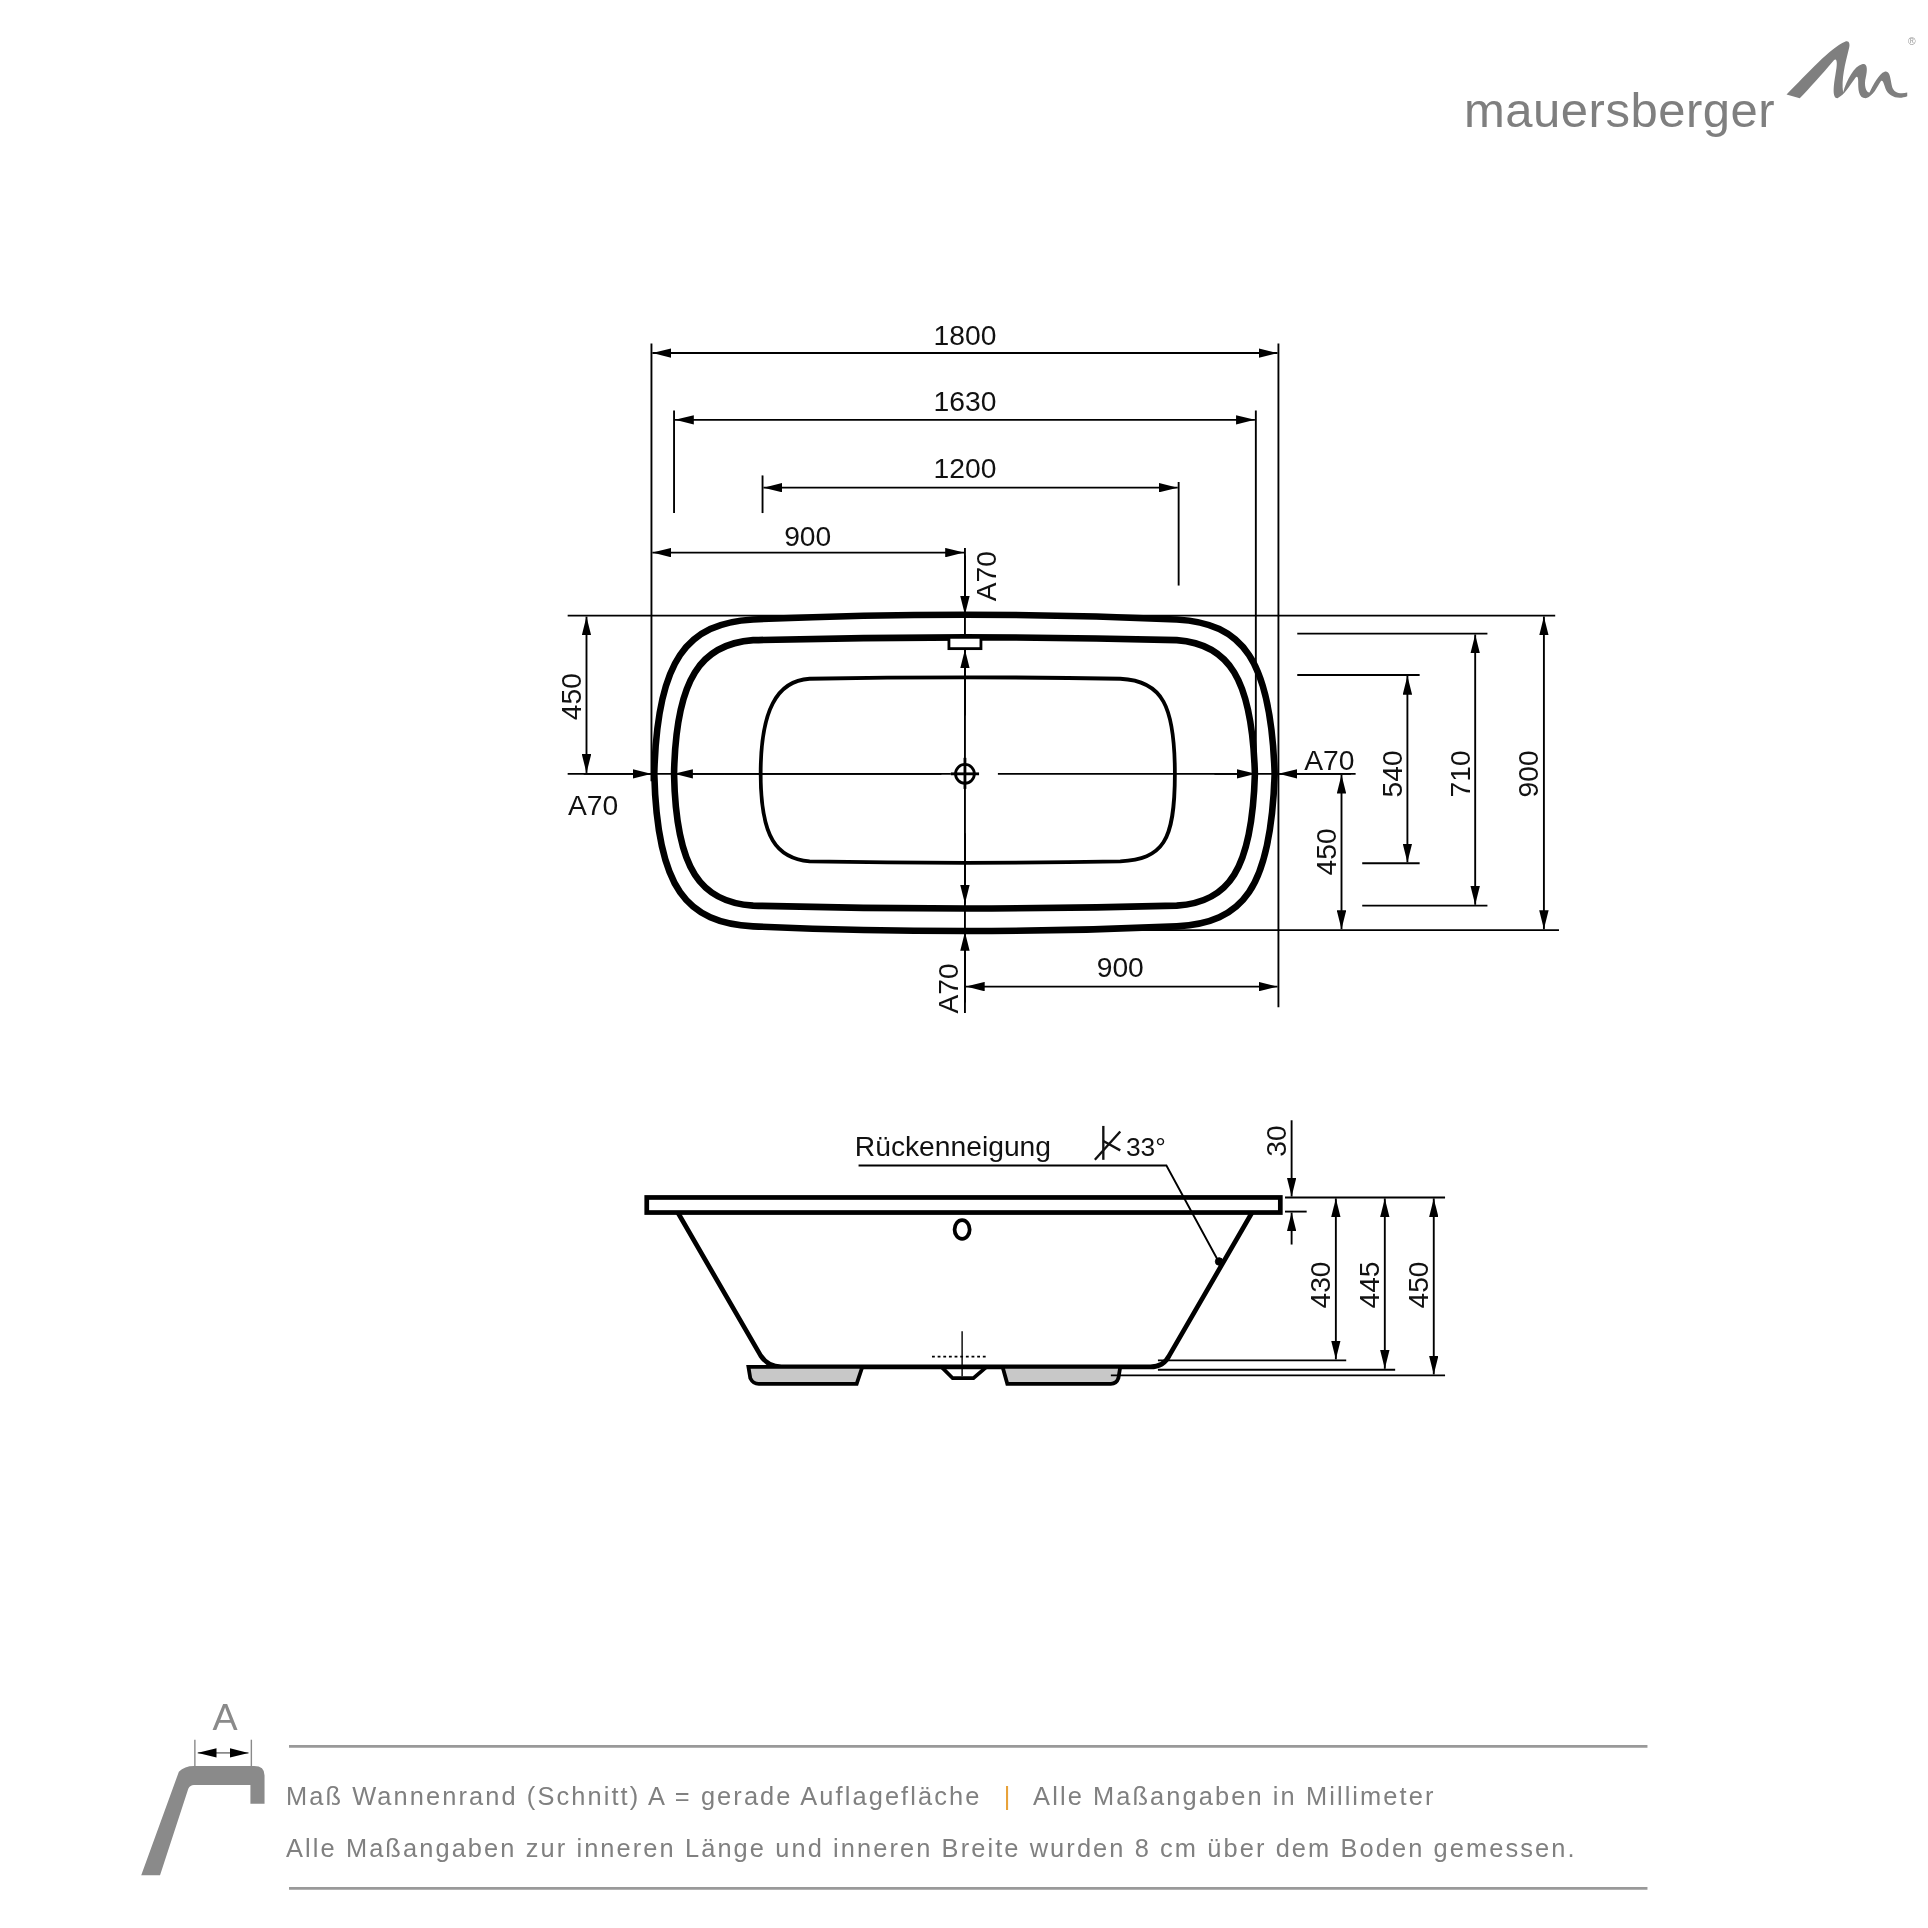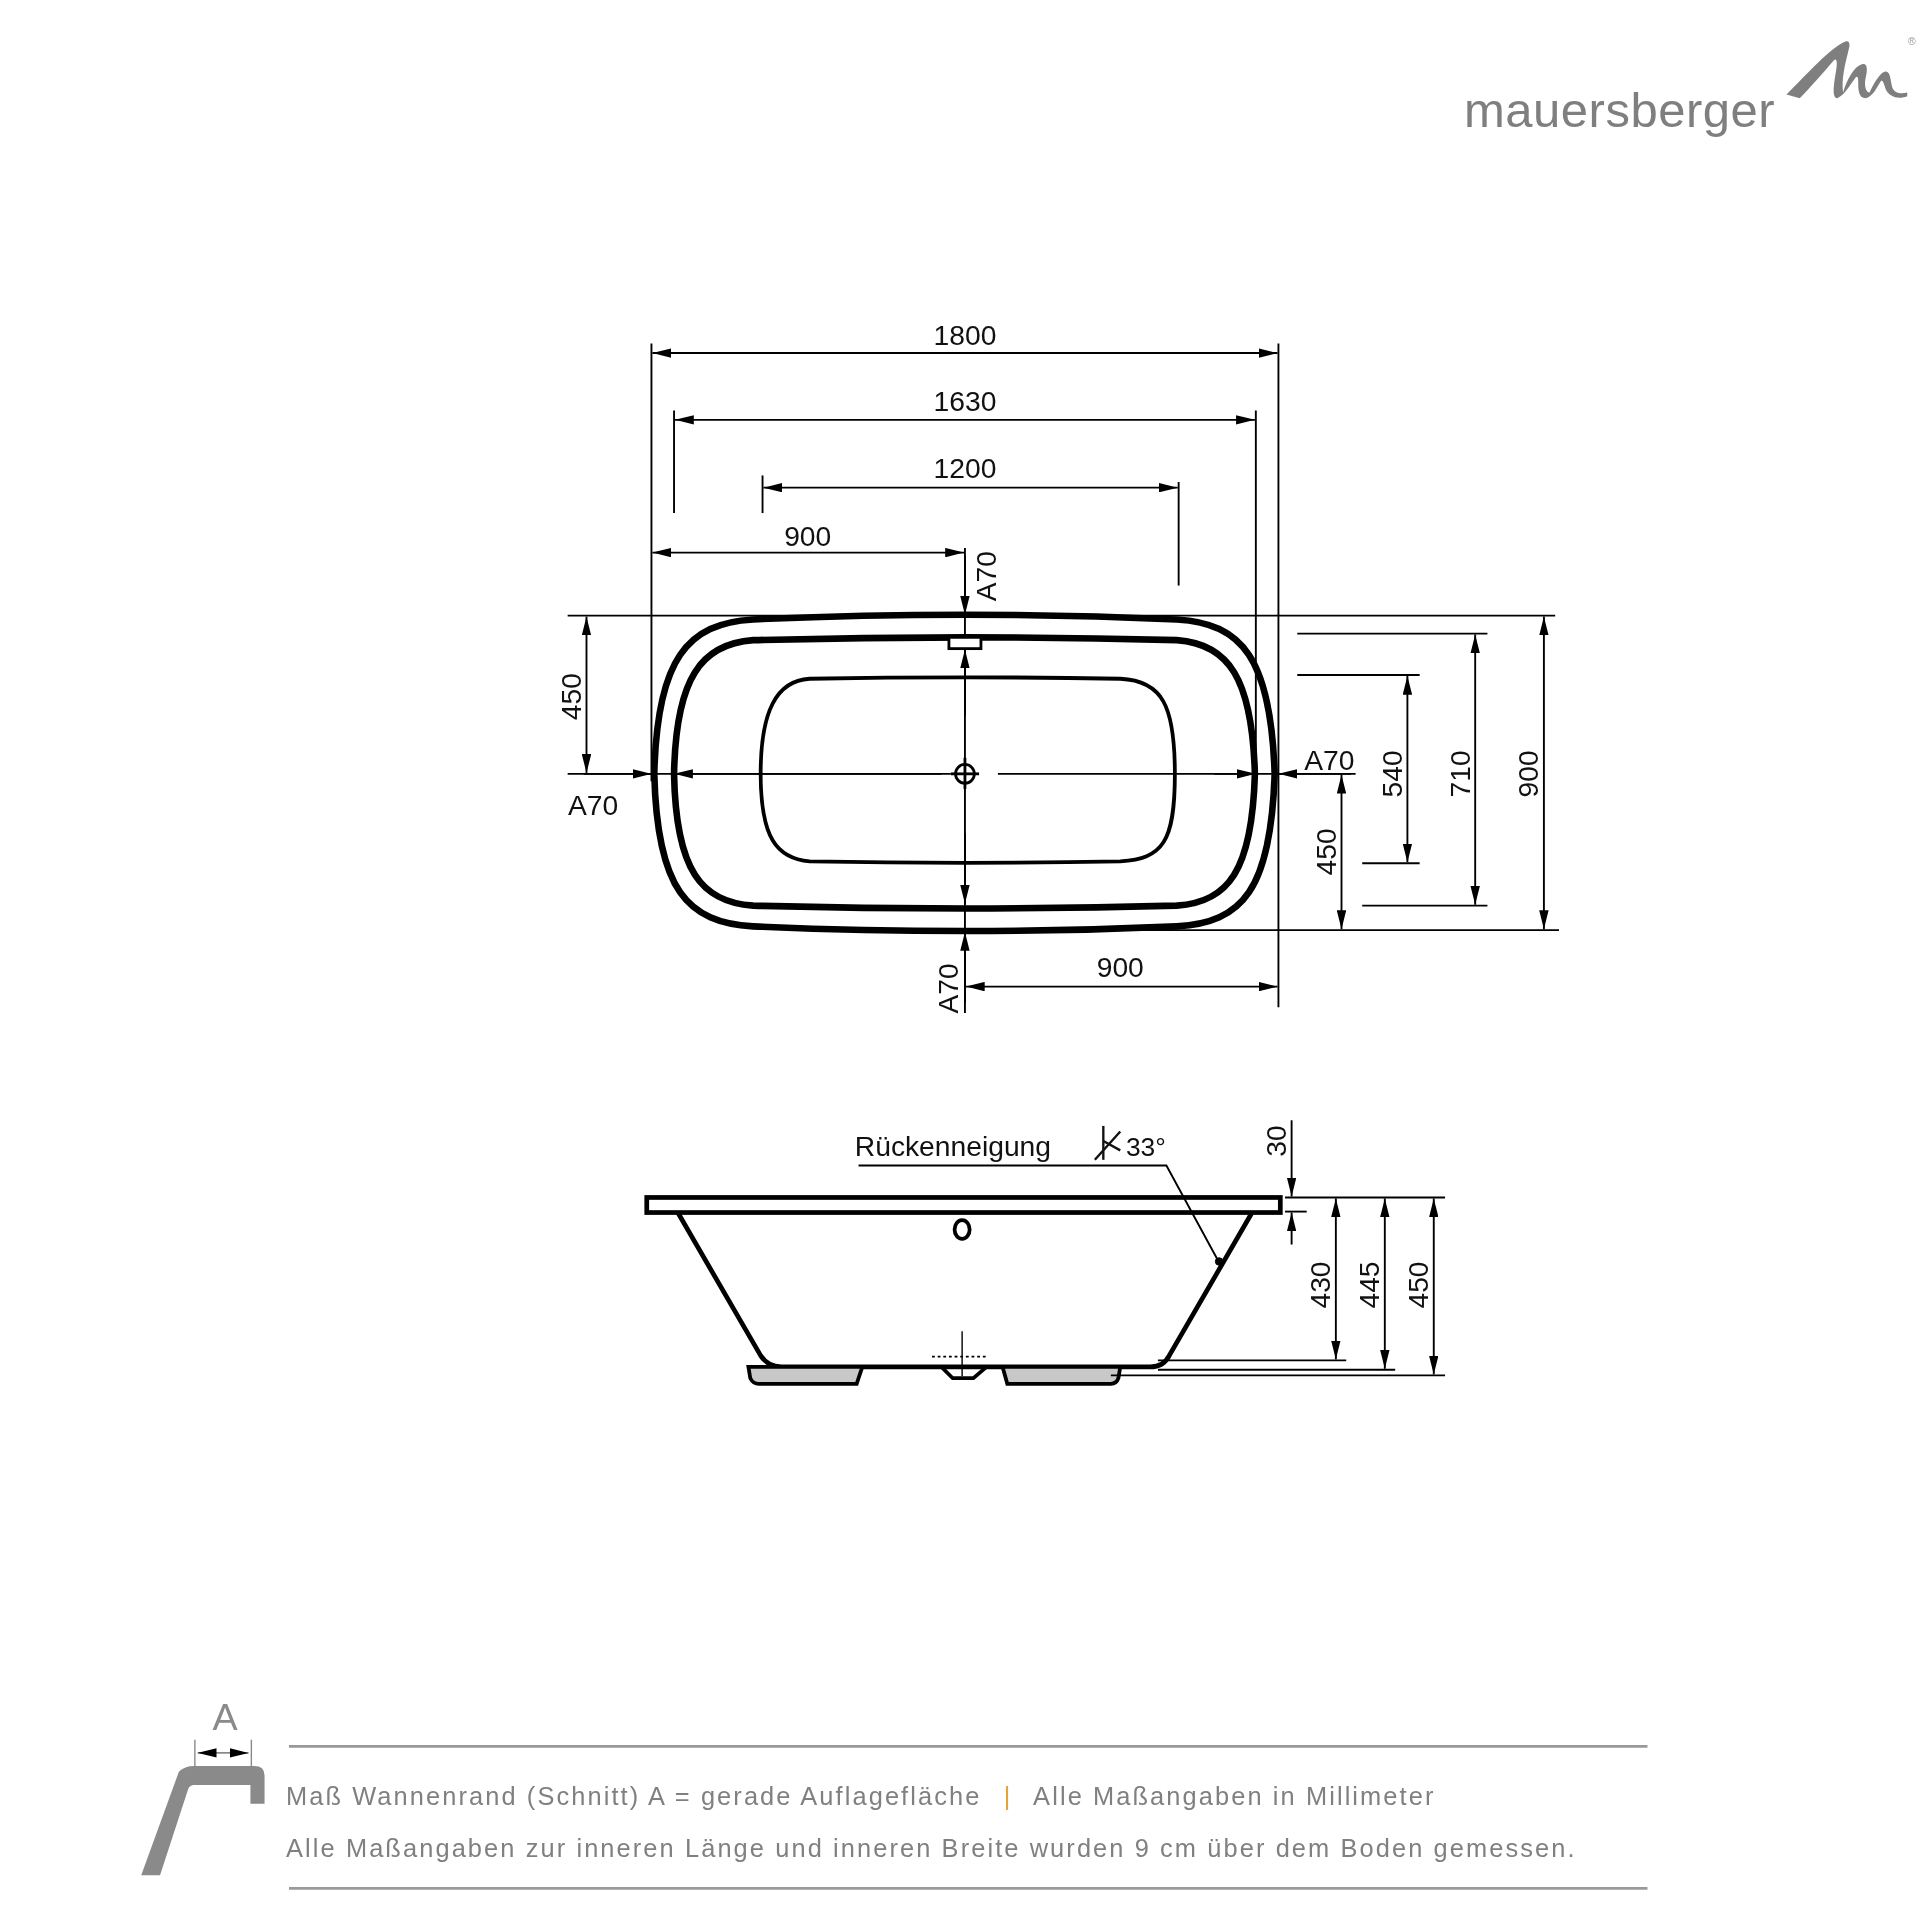--- a/index.html
+++ b/index.html
@@ -168,14 +168,14 @@
   </g>
   <line x1="307" y1="1855" x2="1750" y2="1855" stroke="#999" stroke-width="3"></line>
   <line x1="307" y1="2006" x2="1750" y2="2006" stroke="#999" stroke-width="3"></line>
 </svg>
 
 <div class="note" style="left:286px; top:1782px;">
   <span>Maß Wannenrand (Schnitt) A = gerade Auflagefläche</span>
   <span class="sep" style="margin:0 13px;">|</span>
   <span>Alle Maßangaben in Millimeter</span>
 </div>
-<div class="note" style="left:286px; top:1834px;">Alle Maßangaben zur inneren Länge und inneren Breite wurden 9 cm über dem Boden gemessen.</div>
+<div class="note" style="left:286px; top:1834px;">Alle Maßangaben zur inneren Länge und inneren Breite wurden 8 cm über dem Boden gemessen.</div>
 
 
 </body></html>

